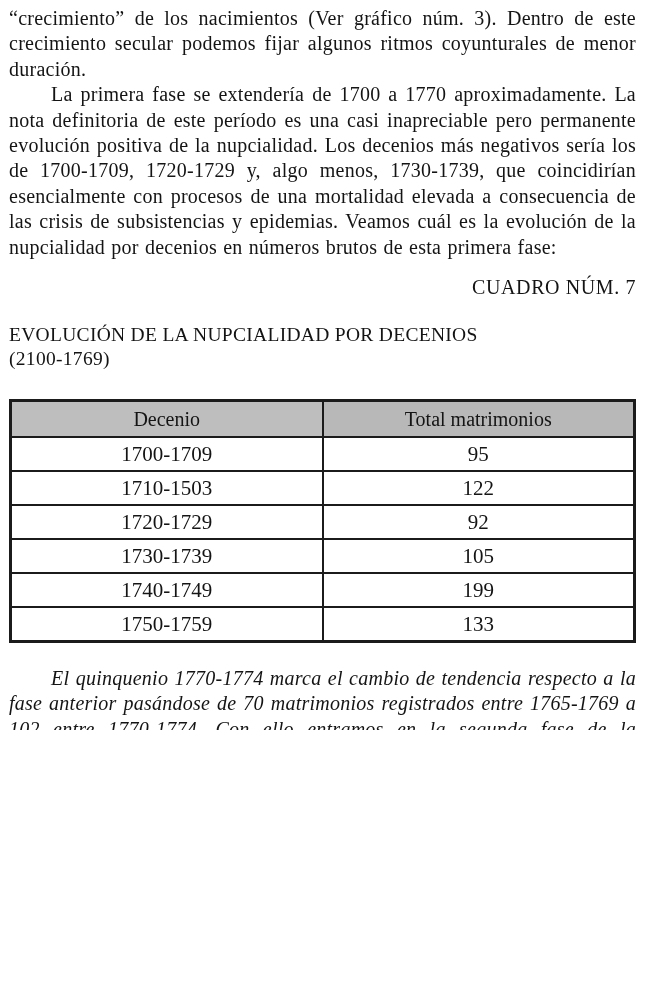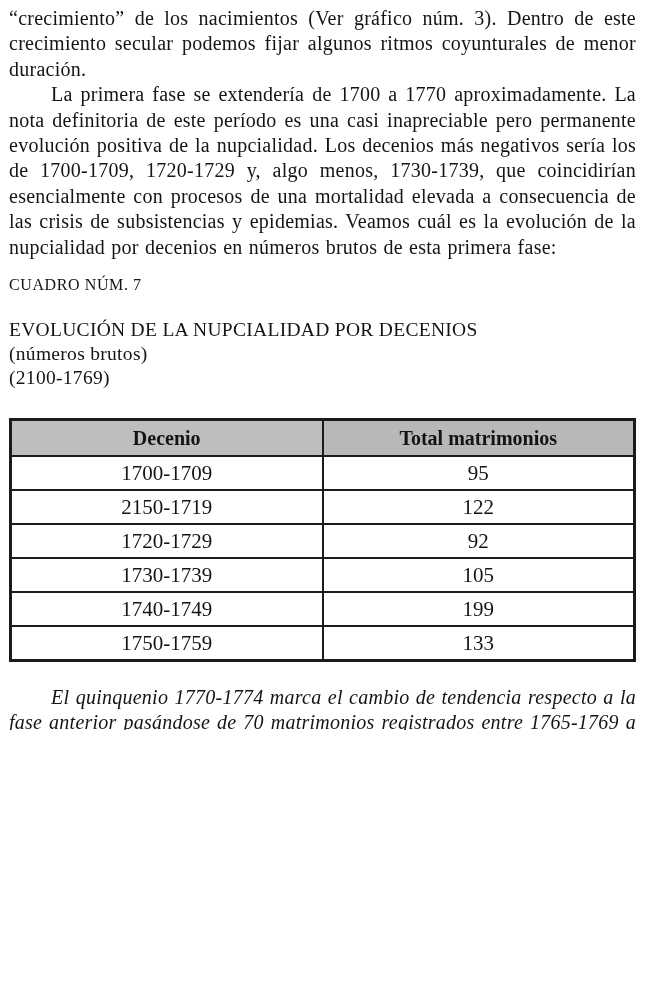--- a/index.html
+++ b/index.html
@@ -24,22 +24,22 @@
     line-height: 25.4px;
     text-align: justify;
     letter-spacing: 0.25px;
     word-spacing: 1px;
   }
   .indented {
     text-indent: 42px;
   }
   .caption {
     margin: 16px 0 0 0;
-    text-align: left;
-    font-size: 16px;
+    text-align: right;
+    font-size: 20px;
     font-weight: normal;
     letter-spacing: 0.6px;
   }
   .table-title {
     margin-top: 24px;
     font-size: 19.5px;
     line-height: 24px;
     letter-spacing: 0.3px;
   }
   .data-table {
@@ -49,21 +49,21 @@
     border: 3px solid #1b1b1b;
   }
   .data-table th,
   .data-table td {
     border: 2px solid #1b1b1b;
     text-align: center;
     vertical-align: middle;
   }
   .data-table th {
     font-size: 20px;
-    font-weight: bold;
+    font-weight: normal;
     padding: 5px 0;
     line-height: 24px;
     
     background-color: #e3e3e3;
     background-image:
       linear-gradient(45deg, #8d8d8d 25%, transparent 25%, transparent 75%, #8d8d8d 75%),
       linear-gradient(45deg, #8d8d8d 25%, transparent 25%, transparent 75%, #8d8d8d 75%);
     background-position: 0 0, 1px 1px;
     background-size: 2px 2px;
   }
@@ -83,38 +83,37 @@
 <div class="page">
 
   <p class="body-text">“crecimiento” de los nacimientos (Ver gráfico núm. 3). Dentro de este crecimiento secular podemos fijar algunos ritmos coyunturales de menor duración.</p>
 
   <p class="body-text indented">La primera fase se extendería de 1700 a 1770 aproximadamente. La nota definitoria de este período es una casi inapreciable pero permanente evolución positiva de la nupcialidad. Los decenios más negativos sería los de 1700-1709, 1720-1729 y, algo menos, 1730-1739, que coincidirían esencialmente con procesos de una mortalidad elevada a consecuencia de las crisis de subsistencias y epidemias. Veamos cuál es la evolución de la nupcialidad por decenios en números brutos de esta primera fase:</p>
 
   <h2 class="caption">CUADRO NÚM. 7</h2>
 
   <div class="table-title">
     <div>EVOLUCIÓN DE LA NUPCIALIDAD POR DECENIOS</div>
-    <div>(números brutos)</div>
     <div>(2100-1769)</div>
   </div>
 
   <table class="data-table">
     <thead>
       <tr>
         <th style="width:50%;">Decenio</th>
         <th style="width:50%;">Total matrimonios</th>
       </tr>
     </thead>
     <tbody>
       <tr>
         <td>1700-1709</td>
         <td>95</td>
       </tr>
       <tr>
-        <td>2150-1719</td>
+        <td>1710-1503</td>
         <td>122</td>
       </tr>
       <tr>
         <td>1720-1729</td>
         <td>92</td>
       </tr>
       <tr>
         <td>1730-1739</td>
         <td>105</td>
       </tr>

